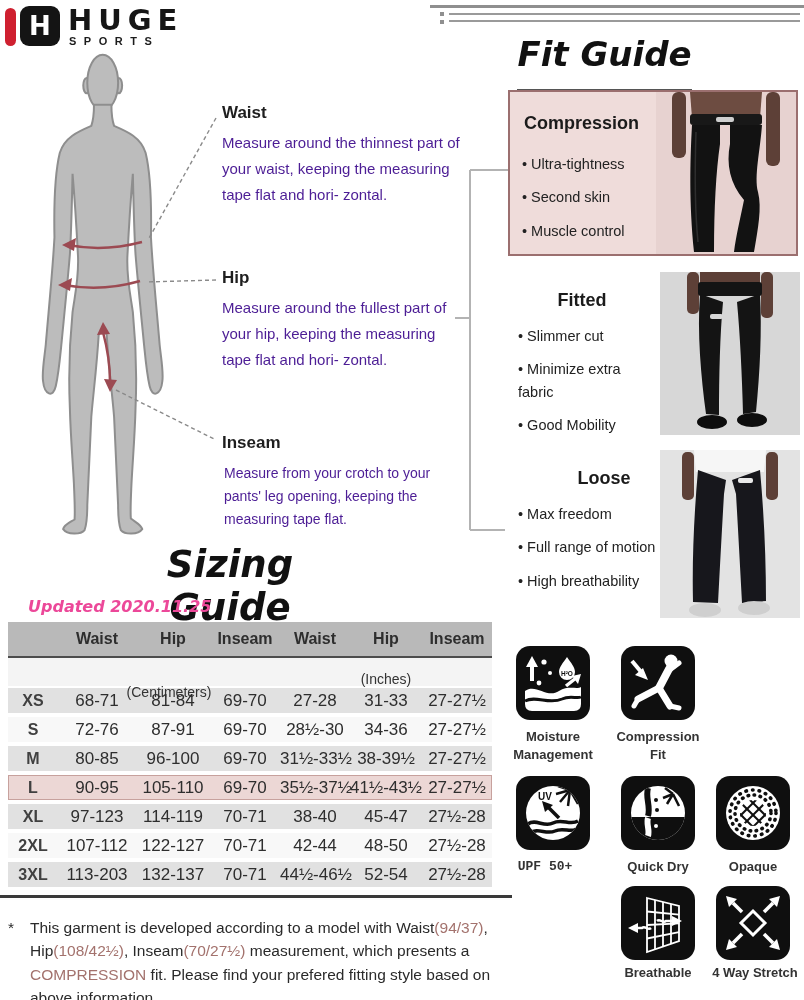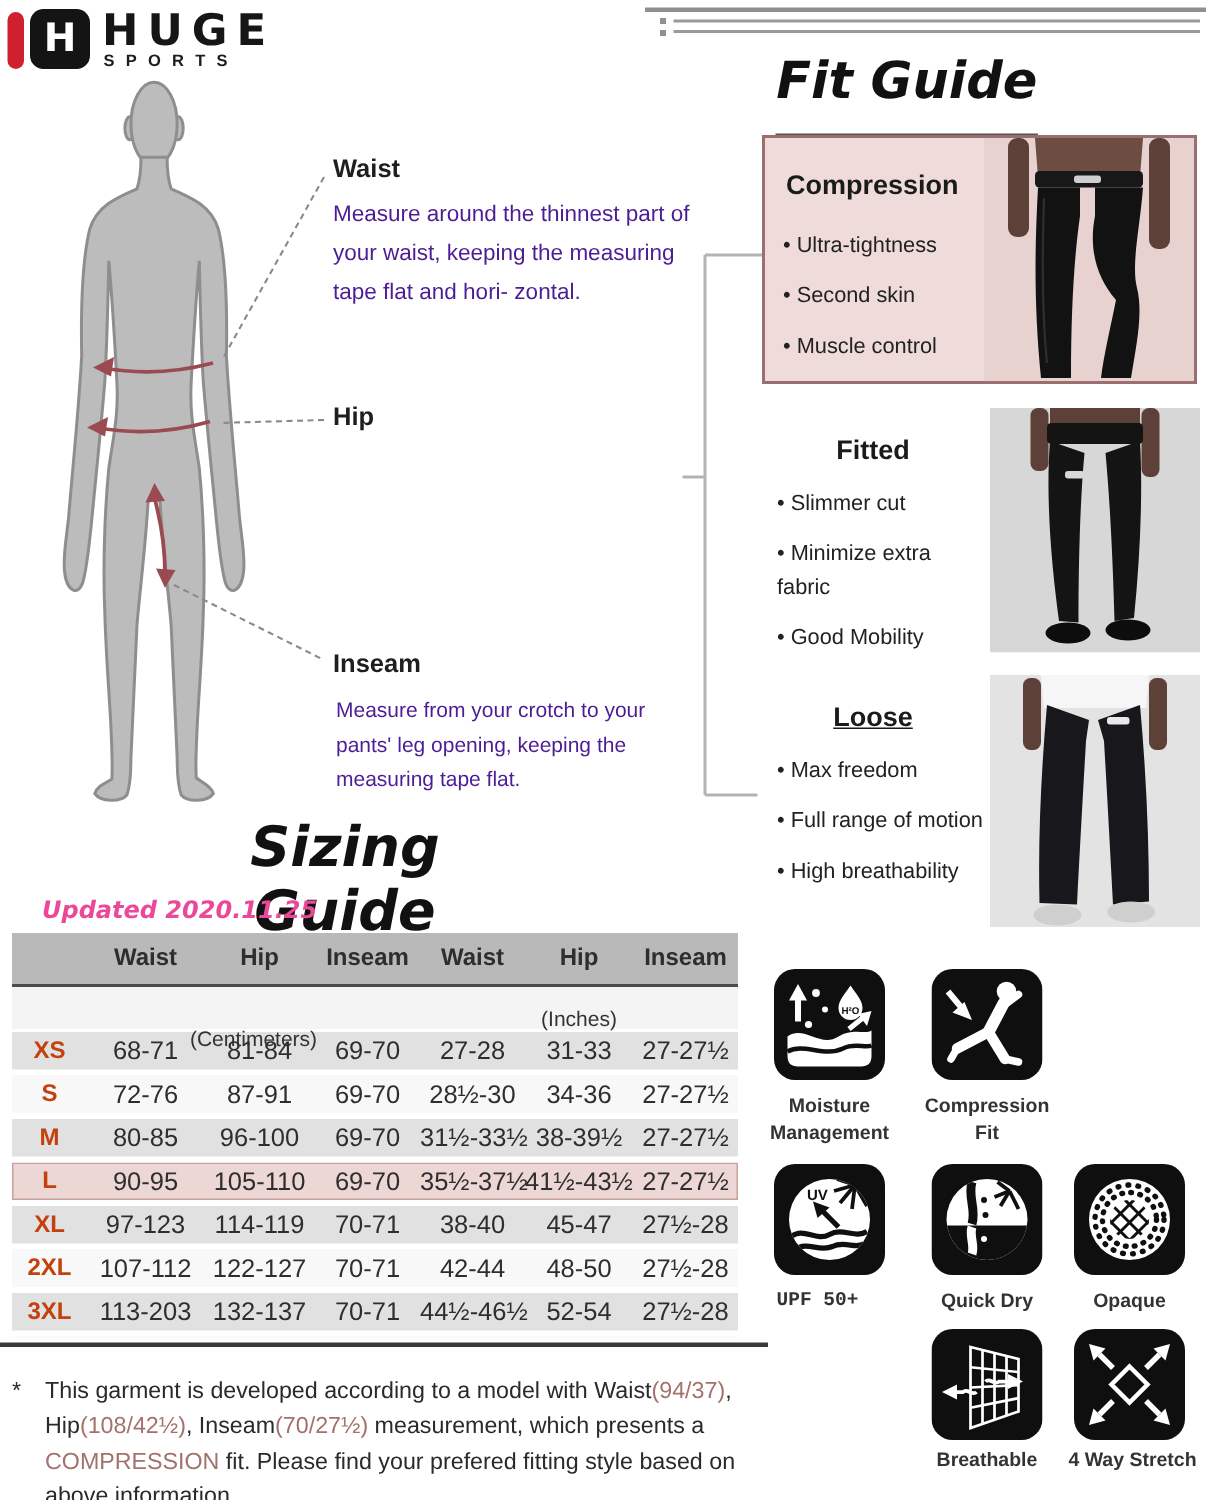--- a/index.html
+++ b/index.html
@@ -38,41 +38,41 @@
   .fit-title .under{display:inline-block;border-bottom:2px solid #555;padding-bottom:15px;}
   .comp-box{left:508px;top:90px;width:290px;height:166px;background:#efdcda;
             border:2px solid #9b6f6f;box-sizing:border-box;}
   .comp-title{left:524px;top:113px;font-size:18px;font-weight:700;color:#1b1b1b;}
   .bullets{font-size:14.5px;color:#222;line-height:1.0;}
   .bullet{margin-bottom:11px;line-height:1.55;}
   .bullet::before{content:"• ";}
   .comp-bullets{left:522px;top:153px;width:132px;}
   .fitted-title{left:522px;top:290px;width:120px;text-align:center;font-size:18px;font-weight:700;color:#1b1b1b;}
   .fitted-bullets{left:518px;top:325px;width:138px;}
-  .loose-title{left:522px;top:468px;width:120px;text-align:center;font-size:18px;font-weight:700;color:#1b1b1b;text-decoration:underline;}
+  .loose-title{left:544px;top:468px;width:120px;text-align:center;font-size:18px;font-weight:700;color:#1b1b1b;}
   .loose-bullets{left:518px;top:503px;width:144px;}
   .photo{overflow:hidden;}
   .comp-photo{left:656px;top:92px;width:140px;height:162px;}
   .fitted-photo{left:660px;top:272px;width:140px;height:163px;}
   .loose-photo{left:660px;top:450px;width:140px;height:168px;}
 
   
   .sizing-title{left:100px;top:543px;width:260px;text-align:center;
                 font-family:"DejaVu Sans",sans-serif;font-style:italic;font-weight:900;font-size:37px;color:#111;}
   .sizing-title .under{display:inline-block;border-bottom:2px solid #555;padding-bottom:2px;}
   .updated{left:28px;top:597px;font-family:"DejaVu Sans",sans-serif;font-style:italic;font-weight:700;
            font-size:16px;color:#ec4899;}
   .table{left:8px;top:622px;width:484px;}
   .trow{display:grid;grid-template-columns:50px 78px 74px 70px 70px 72px 70px;align-items:center;}
   .thead{height:34px;background:#b9b9b9;border-bottom:2px solid #4c4c4c;font-weight:700;font-size:16px;color:#141414;}
   .tunits{height:28px;background:#f4f4f4;font-size:14px;color:#333;border-bottom:2px solid #fff;}
   .tunits .cm{grid-column:2/5;text-align:center;margin-top:26px;}
   .tunits .in{grid-column:5/8;text-align:center;}
   .tcell{text-align:center;font-size:17px;color:#2e2e2e;}
-  .tsize{text-align:center;font-weight:700;font-size:16px;color:#c2410c;}
+  .tsize{text-align:center;font-weight:700;font-size:16px;color:#404040;}
   .drow{height:25px;border-bottom:4px solid #fff;}
   .row-a{background:#e1e1e1;}
   .row-b{background:#f8f8f8;}
   .row-hl{background:#ecd7d5;box-shadow:inset 0 0 0 1px #c7a19d;}
   .table-endline{left:0px;top:895px;width:512px;height:3px;background:#3a3a3a;}
 
   
   .footnote{left:8px;top:916px;width:508px;display:flex;font-size:15.5px;line-height:1.5;color:#2a2a2a;}
   .footnote .star{width:22px;flex:none;}
   .footnote .accent{color:#a3726d;}
@@ -140,20 +140,21 @@
     <g stroke="#8a8a8a" stroke-width="1.4" stroke-dasharray="4 3" fill="none">
       <path d="M196,68 L128,190"></path>
       <path d="M196,230 L126,232"></path>
       <path d="M96,340 L196,390"></path>
     </g>
   </svg>
 
   <div class="abs m-head waist-head">Waist</div>
   <div class="abs m-text waist-text">Measure around the thinnest part of  your waist, keeping the measuring tape flat and hori- zontal.</div>
   <div class="abs m-head hip-head">Hip</div>
+  <div class="abs m-text hip-text">Measure around the fullest part of  your hip, keeping the measuring tape flat and hori- zontal.</div>
   <div class="abs m-head inseam-head">Inseam</div>
   <div class="abs m-text inseam-text">Measure from your crotch to your pants' leg opening, keeping the measuring tape flat.</div>
 
   <div class="abs fit-title">
     <span class="under">Fit Guide</span>
   </div>
 
   <svg class="abs" style="left:440px;top:160px;" width="80" height="380" viewBox="0 0 80 380">
     <path class="bracket-line" d="M30,10 L68,10 M30,10 L30,370 M15,158 L30,158 M30,370 L65,370"></path>
   </svg>

